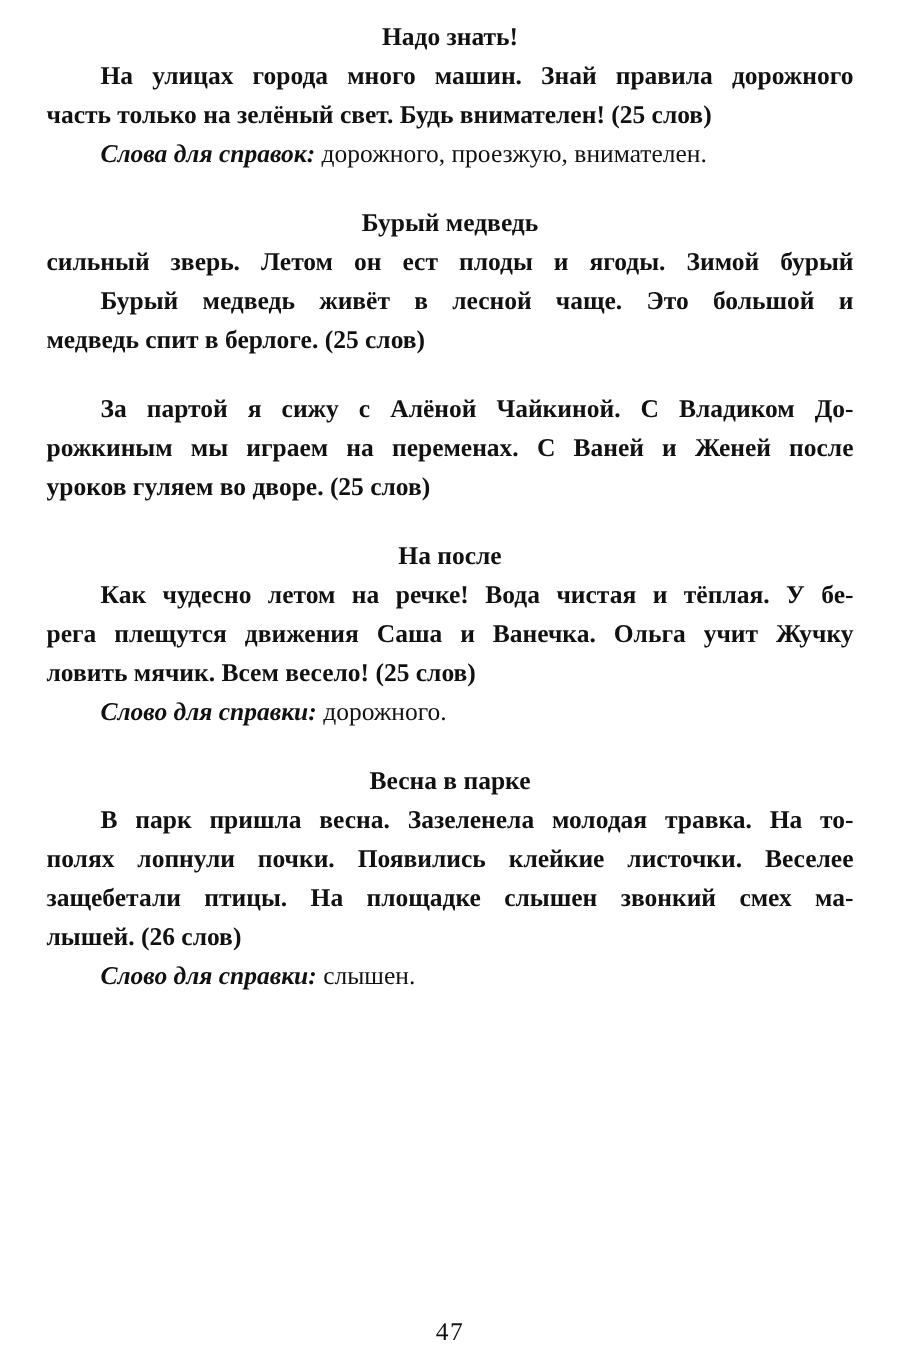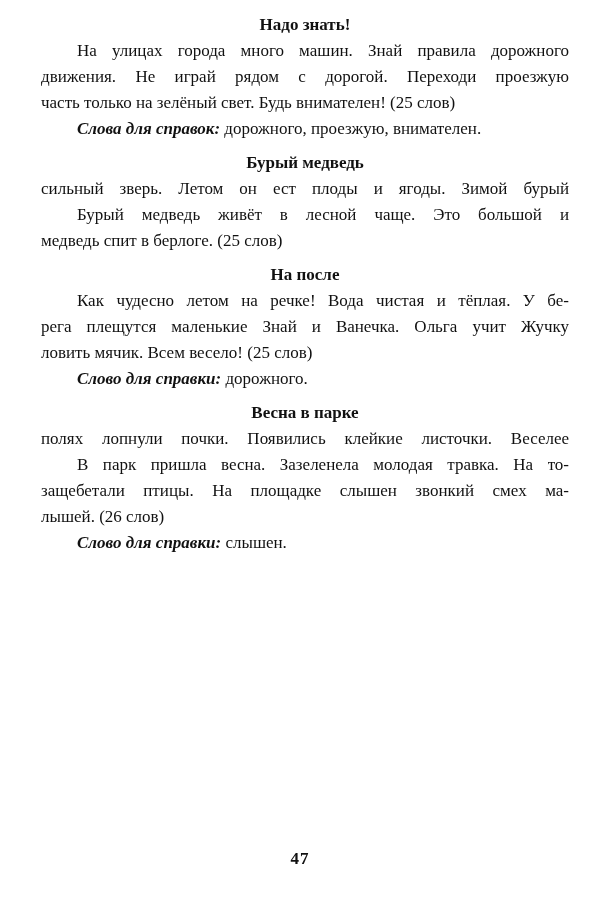--- a/index.html
+++ b/index.html
@@ -10,106 +10,111 @@
   .page {
     position: relative;
     width: 600px;
     height: 913px;
     box-sizing: border-box;
     background: #ffffff;
     color: #111111;
     font-family: "Liberation Serif", "DejaVu Serif", serif;
     font-size: 17px;
     line-height: 26px;
-    padding: 12px 31px 0 41px;
+    padding: 12px 31px 0 31px;
     overflow: hidden;
   }
   .dictation-section + .dictation-section {
-    margin-top: 8px;
+    margin-top: 20px;
   }
   .section-title {
     margin: 0;
     font-size: 17px;
     line-height: 26px;
     font-weight: 700;
     text-align: center;
   }
   .body-paragraph {
     margin: 0;
   }
   .text-line {
     display: block;
     text-align: justify;
     text-align-last: justify;
     white-space: normal;
+    font-weight: bold;
   }
   .text-line.first {
     text-indent: 36px;
   }
   .text-line.last {
     text-align-last: left;
   }
   .reference-line {
     margin: 0;
     text-indent: 36px;
   }
   .reference-label {
     font-style: italic;
     font-weight: 700;
     text-align: right;
   }
   .page-number {
     position: absolute;
     left: 0;
     right: 0;
-    bottom: 41px;
+    bottom: 12px;
     text-align: center;
-    font-weight: 700;
+    font-weight: 400;
     font-size: 17px;
     letter-spacing: 1px;
   }
 </style>
 </head>
 <body>
 
 <div class="page">
   <main>
       <section class="dictation-section">
         <h2 class="section-title">Надо знать!</h2>
         <p class="body-paragraph">
           <span class="text-line first">На улицах города много машин. Знай правила дорожного</span>
-          <span class="text-line">движения. Не играй рядом с дорогой. Переходи проезжую</span>
           <span class="text-line last">часть только на зелёный свет. Будь внимателен! (25 слов)</span>
         </p>
         <p class="reference-line"><span class="reference-label">Слова для справок:</span> <span>дорожного, проезжую, внимателен.</span></p>
       </section>
       <section class="dictation-section">
         <h2 class="section-title">Бурый медведь</h2>
         <p class="body-paragraph">
           <span class="text-line">сильный зверь. Летом он ест плоды и ягоды. Зимой бурый</span>
           <span class="text-line first">Бурый медведь живёт в лесной чаще. Это большой и</span>
           <span class="text-line last">медведь спит в берлоге. (25 слов)</span>
         </p>
       </section>
       <section class="dictation-section">
+        <p class="body-paragraph">
+          <span class="text-line first">За партой я сижу с Алёной Чайкиной. С Владиком До-</span>
+          <span class="text-line">рожкиным мы играем на переменах. С Ваней и Женей после</span>
+          <span class="text-line last">уроков гуляем во дворе. (25 слов)</span>
+        </p>
       </section>
       <section class="dictation-section">
         <h2 class="section-title">На после</h2>
         <p class="body-paragraph">
           <span class="text-line first">Как чудесно летом на речке! Вода чистая и тёплая. У бе-</span>
-          <span class="text-line">рега плещутся маленькие Знай и Ванечка. Ольга учит Жучку</span>
+          <span class="text-line">рега плещутся движения Саша и Ванечка. Ольга учит Жучку</span>
           <span class="text-line last">ловить мячик. Всем весело! (25 слов)</span>
         </p>
         <p class="reference-line"><span class="reference-label">Слово для справки:</span> <span>дорожного.</span></p>
       </section>
       <section class="dictation-section">
         <h2 class="section-title">Весна в парке</h2>
         <p class="body-paragraph">
+          <span class="text-line first">В парк пришла весна. Зазеленела молодая травка. На то-</span>
           <span class="text-line">полях лопнули почки. Появились клейкие листочки. Веселее</span>
-          <span class="text-line first">В парк пришла весна. Зазеленела молодая травка. На то-</span>
           <span class="text-line">защебетали птицы. На площадке слышен звонкий смех ма-</span>
           <span class="text-line last">лышей. (26 слов)</span>
         </p>
         <p class="reference-line"><span class="reference-label">Слово для справки:</span> <span>слышен.</span></p>
       </section>
     </main>
   <div class="page-number">47</div>
 </div>
 
 </body></html>

